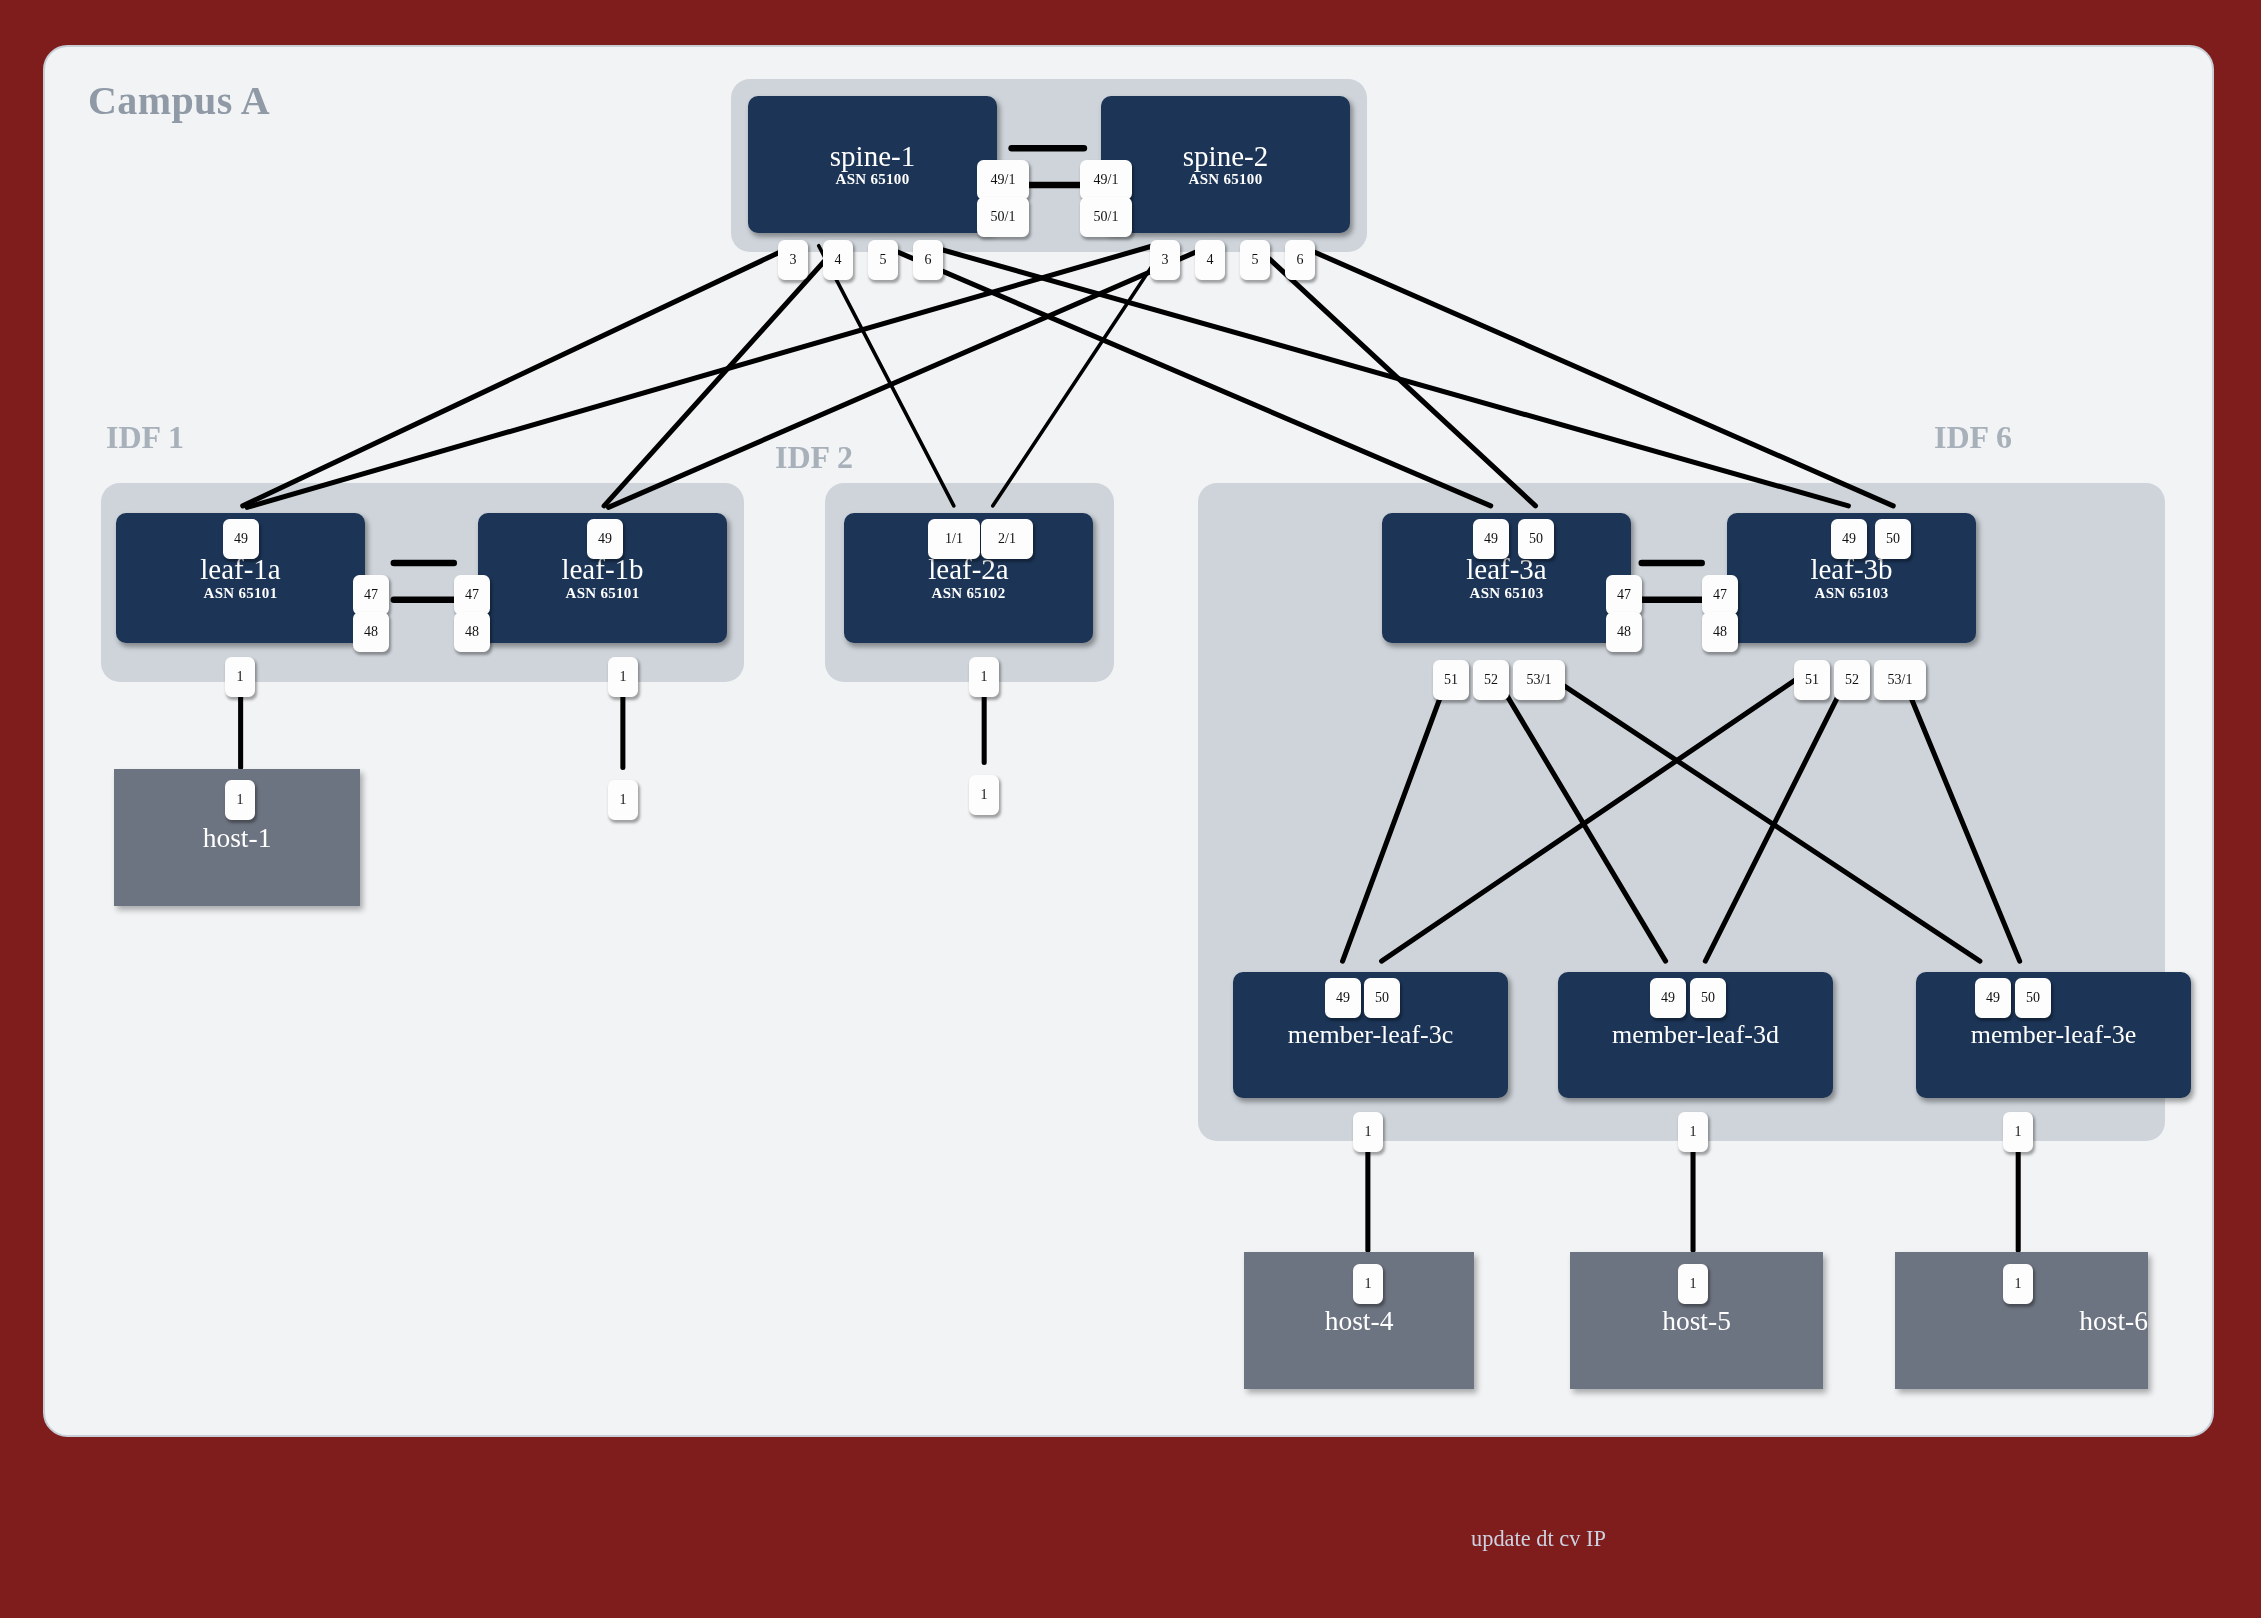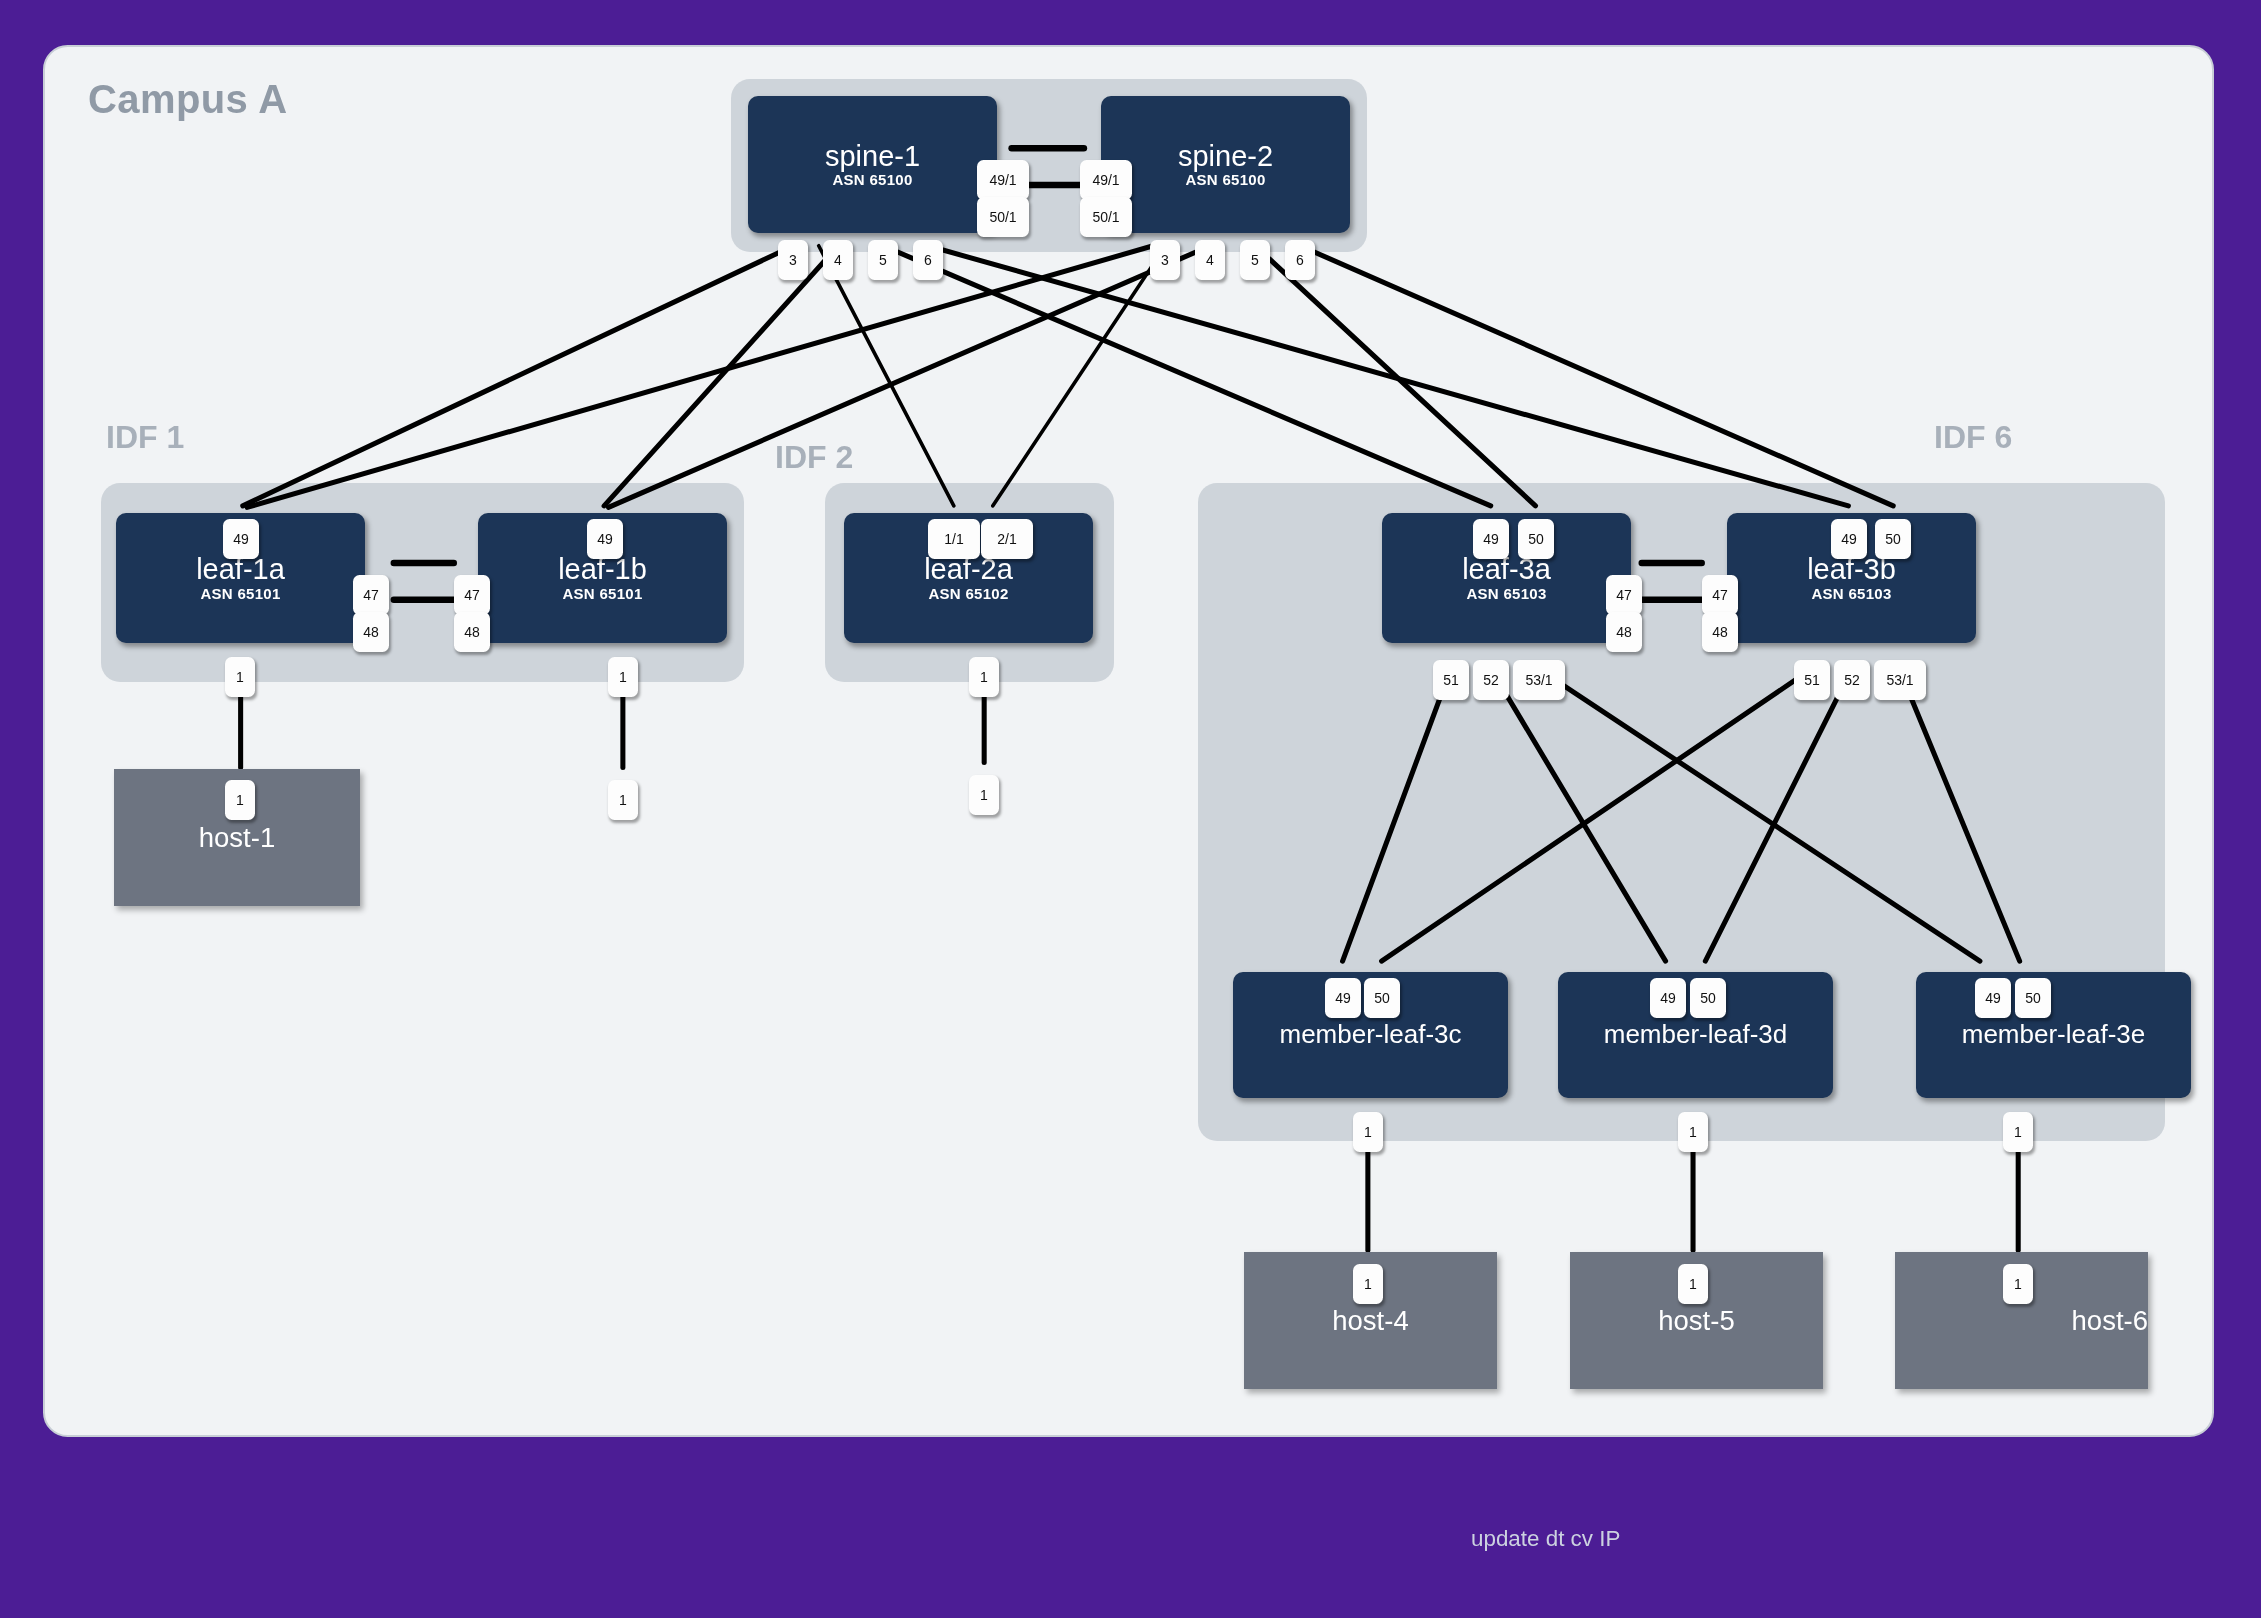--- a/index.html
+++ b/index.html
@@ -1,17 +1,17 @@
 <!DOCTYPE html>
 <html style="font-size:11.6px"><head>
 <meta charset="utf-8">
 <style>
   html,body{margin:0;padding:0;background:#ffffff;}
   body{font-family:"Liberation Sans",sans-serif;}
-  #stage{position:relative;width:2261px;height:1618px;background:#4c1d95;overflow:hidden;}
+  #stage{position:relative;width:2261px;height:1618px;background:#7f1d1d;overflow:hidden;font-family:Liberation Serif, serif;}
 
   
   .campus{
     position:absolute;left:43px;top:45px;width:2167px;height:1388px;
     background:#f1f3f5;border:2.2px solid #c8ced6;border-radius:24.6px;
   }
   .campus-title{
     position:absolute;left:88px;top:77px;
     font-size:40px;font-weight:bold;color:#909aa6;letter-spacing:0.4px;
   }
@@ -217,21 +217,21 @@
   <div class="port w2" style="left:1975px;top:950px;">49</div>
   <div class="port w2" style="left:2015px;top:950px;">50</div>
 
   <div class="port w1" style="left:1353px;top:1084px;">1</div>
   <div class="port w1" style="left:1678px;top:1084px;">1</div>
   <div class="port w1" style="left:2003px;top:1084px;">1</div>
 
   <div class="host" style="left:114px;top:769px;width:246px;height:137px;">
     <span>host-1</span>
   </div>
-  <div class="host" style="left:1244px;top:1252px;width:253px;height:137px;">
+  <div class="host" style="left:1244px;top:1252px;width:230px;height:137px;">
     <span>host-4</span>
   </div>
   <div class="host" style="left:1570px;top:1252px;width:253px;height:137px;">
     <span>host-5</span>
   </div>
   <div class="host" style="left:1895px;top:1252px;width:253px;height:137px;justify-content:flex-end;">
     <span>host-6</span>
   </div>
 
   <div class="port w1" style="left:225px;top:752px;">1</div>

